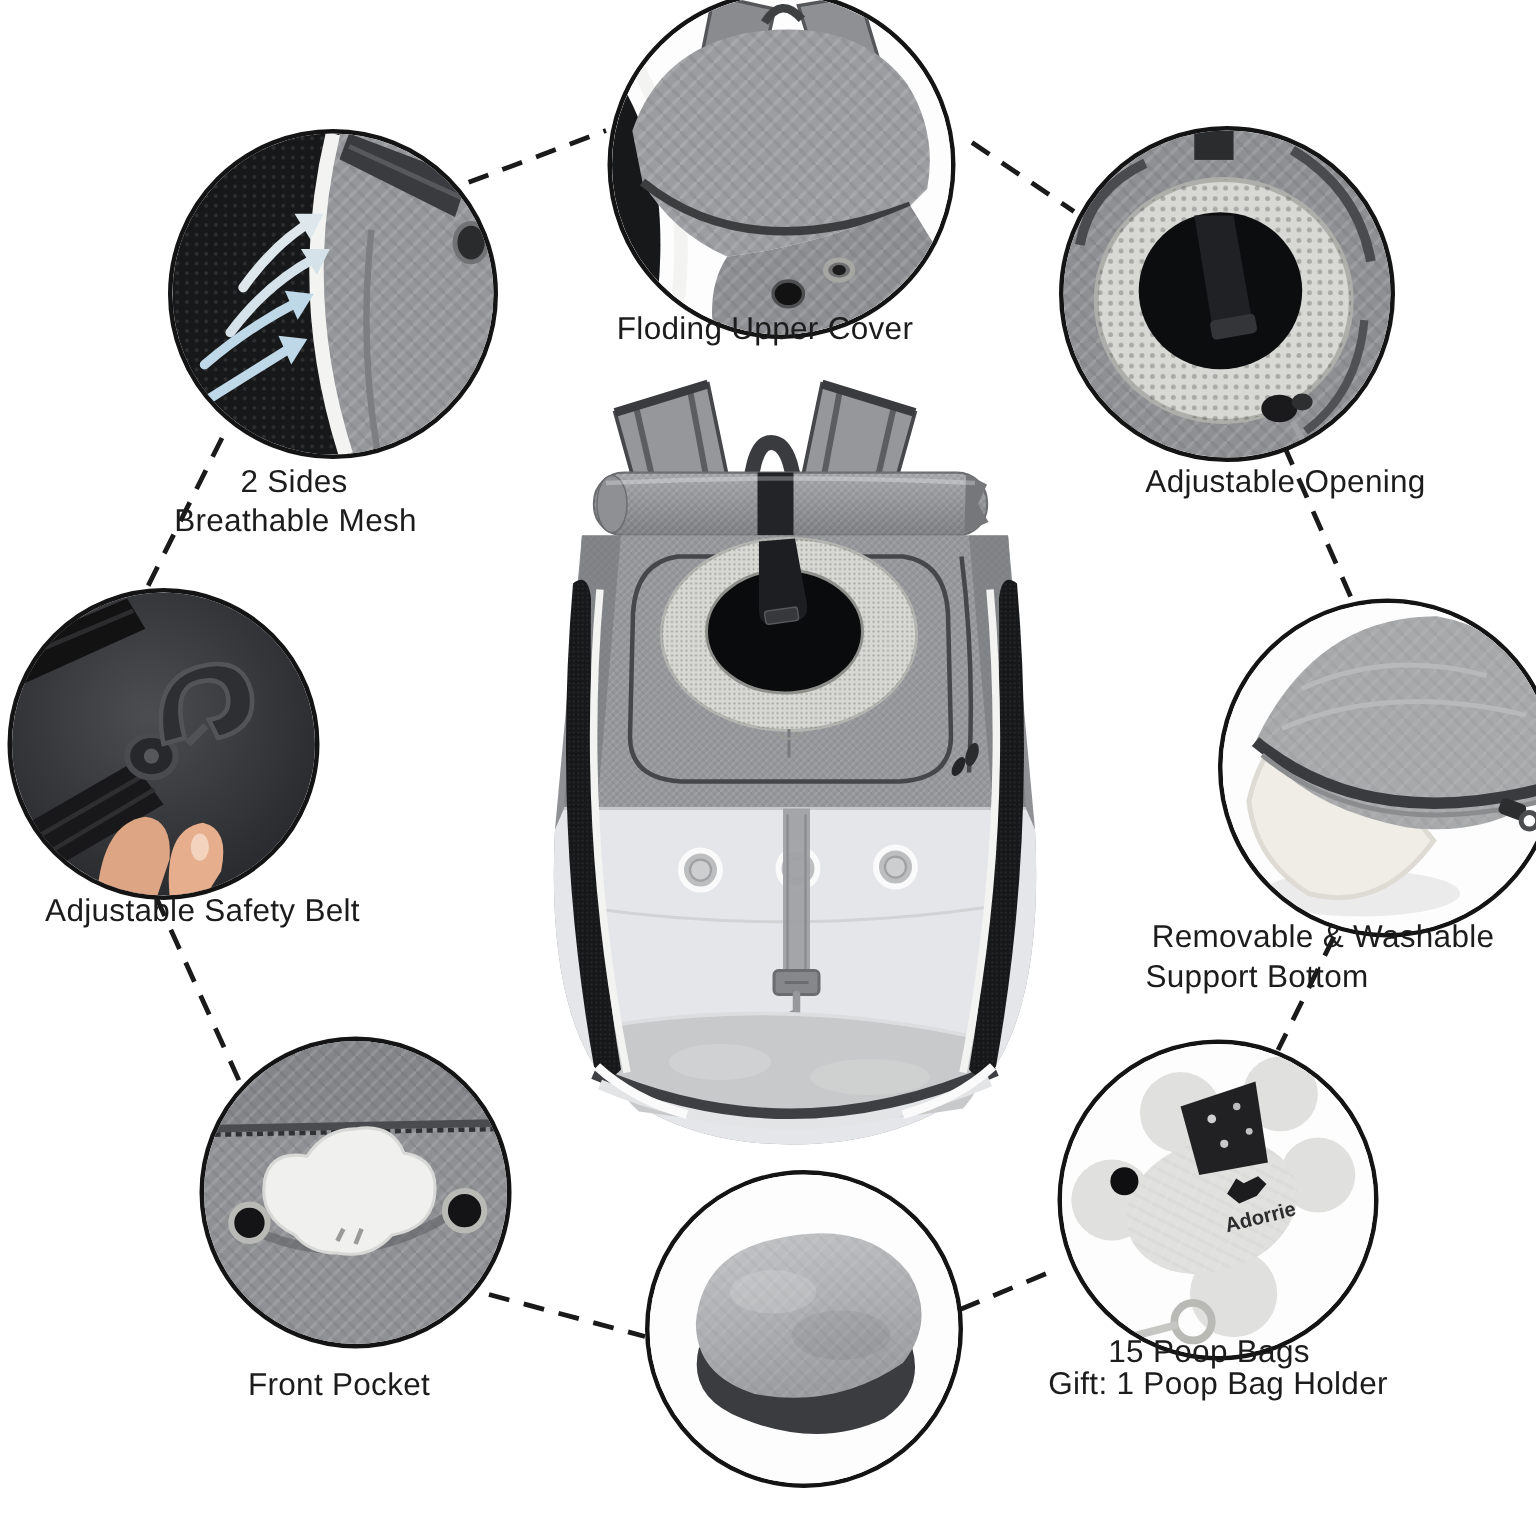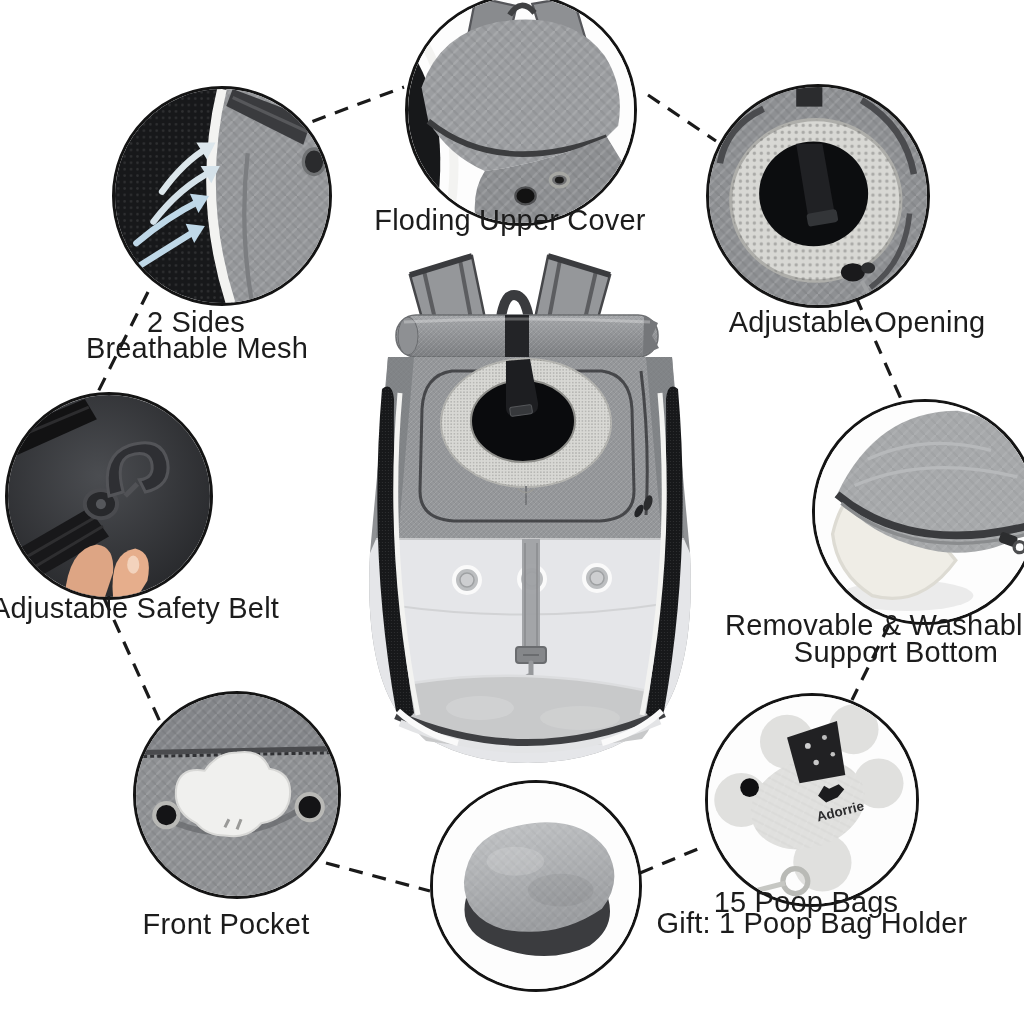--- a/index.html
+++ b/index.html
@@ -4,21 +4,21 @@
 <style>
   *{margin:0;padding:0;box-sizing:border-box}
   html,body{background:#fff}
   body{width:1024px;height:1017px;position:relative;font-family:"Liberation Sans","DejaVu Sans",sans-serif}
   #canvas{position:absolute;left:0;top:0;width:1024px;height:1017px;overflow:hidden;background:var(--background,#fff)}
   #connectors{position:absolute;left:0;top:0;width:1024px;height:1017px}
   .dash{stroke:var(--outline,#1a1a1a);stroke-width:3.2;stroke-dasharray:14 10;fill:none}
   .callout{position:absolute;border-radius:50%;border:3px solid #141414;overflow:hidden;background:#fff}
   .callout svg,.photo svg{display:block;width:100%;height:100%}
   .photo{position:absolute}
-  .label{position:absolute;color:var(--text,#1c1c1c);font-size:29px;line-height:28px;white-space:nowrap;transform:translateX(-50%);letter-spacing:.2px}
+  .label{position:absolute;color:var(--text,#1c1c1c);font-size:21px;line-height:28px;white-space:nowrap;transform:translateX(-50%);letter-spacing:.2px}
   
   .f-fabric{fill:var(--fabric_gray)} .f-fabdark{fill:var(--fabric_dark)}
   .f-meshb{fill:var(--mesh_black)} .f-meshw{fill:var(--mesh_white)}
   .s-trim{stroke:var(--trim_white)} .f-felt{fill:var(--felt_white)}
   .f-feltg{fill:var(--felt_gray)} .f-skin{fill:var(--skin_tone)}
   .s-arrow{stroke:var(--arrow_blue)}
 </style>
 </head>
 <body>
 
@@ -308,18 +308,18 @@
       <path d="M10,97 L37,90" stroke="#c6c7c3" stroke-width="2.5"></path>
     </svg>
   </div>
 
   <div class="label" style="left:510px;top:206px">Floding Upper Cover</div>
   <div class="label" style="left:196px;top:308px">2 Sides</div>
   <div class="label" style="left:857px;top:308px">Adjustable Opening</div>
   <div class="label" style="left:197px;top:334px">Breathable Mesh</div>
   <div class="label" style="left:135px;top:594px">Adjustable Safety Belt</div>
   <div class="label" style="left:882px;top:611px">Removable &amp; Washable</div>
-  <div class="label" style="left:896px;top:638px">Support Bottom</div>
+  <div class="label" style="left:838px;top:638px">Support Bottom</div>
   <div class="label" style="left:226px;top:910px">Front Pocket</div>
   <div class="label" style="left:812px;top:909px">Gift: 1 Poop Bag Holder</div>
   <div class="label" style="left:806px;top:888px">15 Poop Bags</div>
 
 </div>
 
 </body></html>

